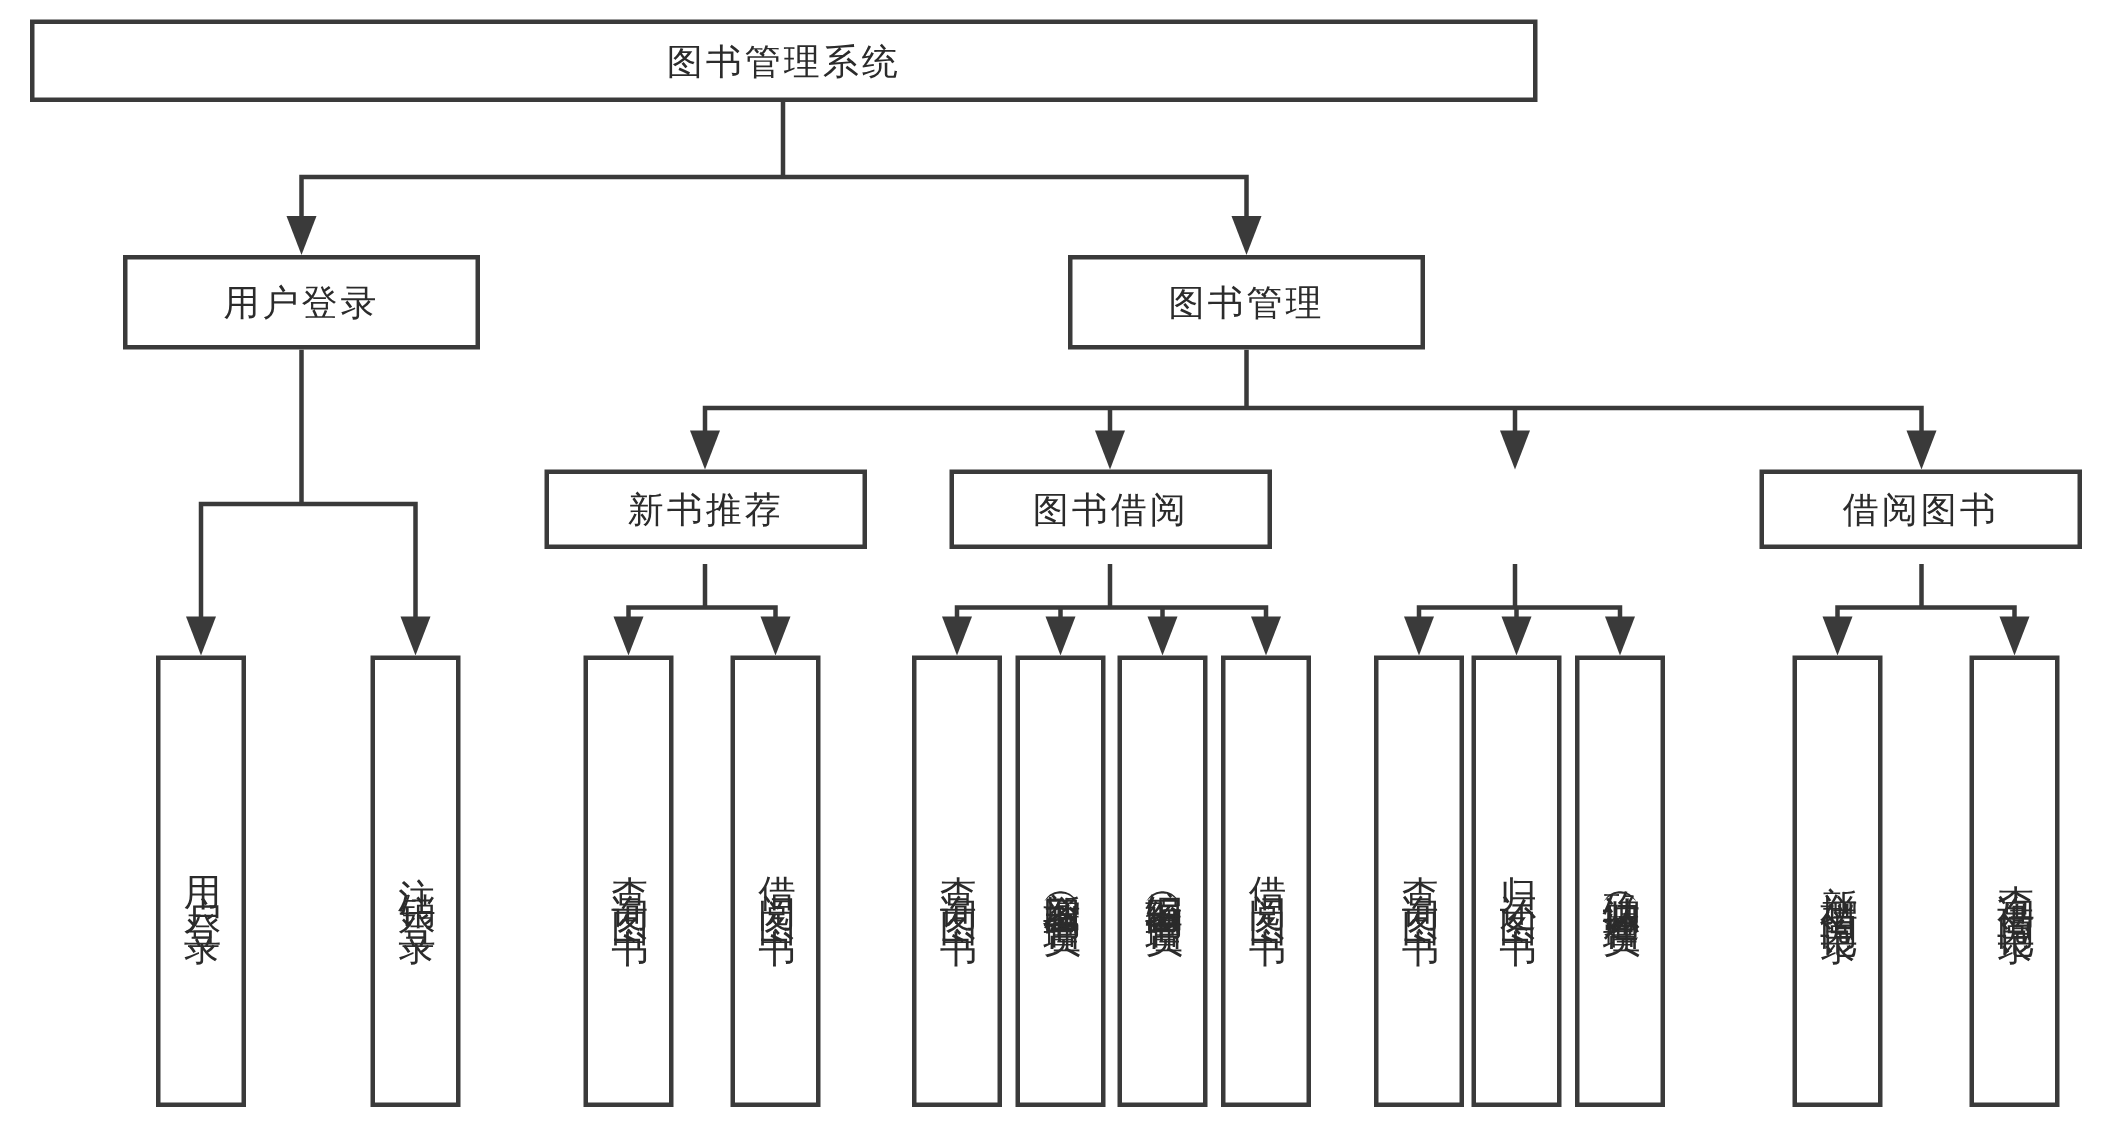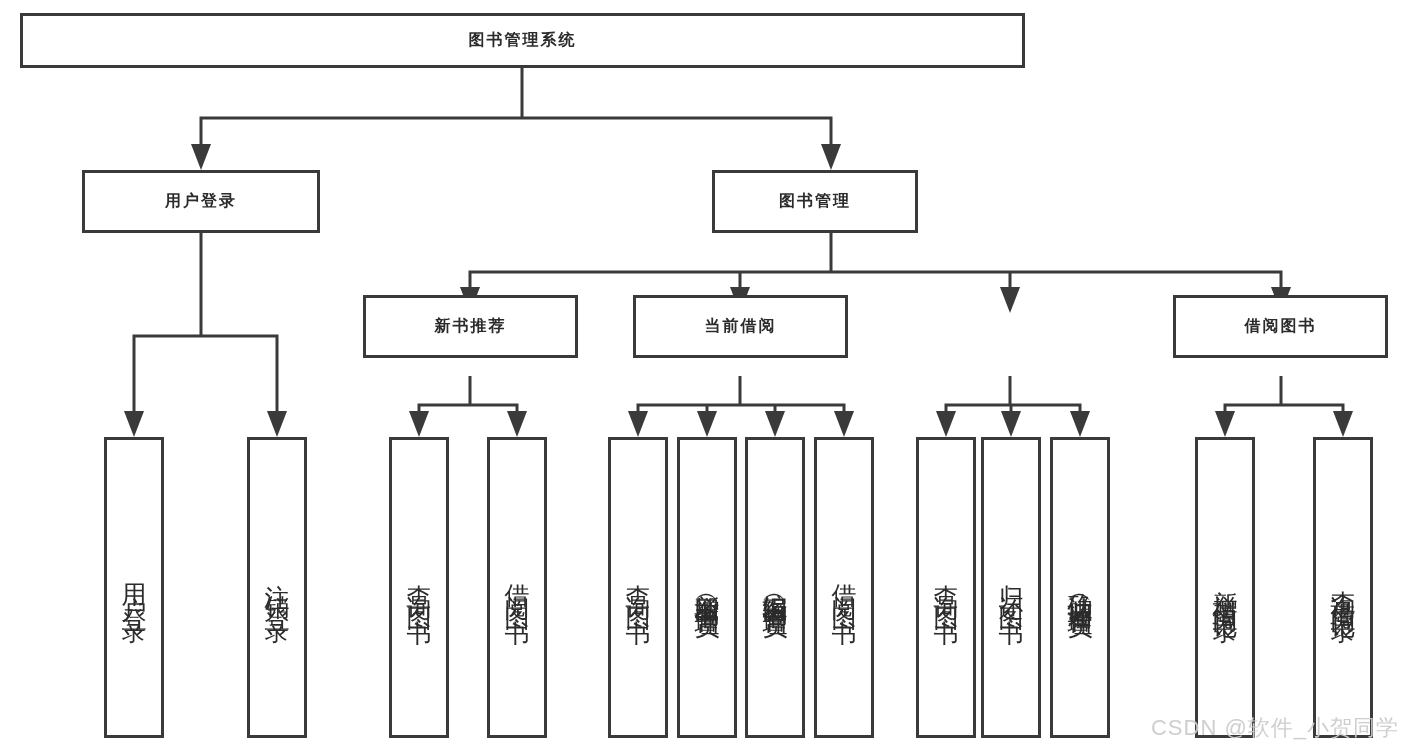--- a/index.html
+++ b/index.html
@@ -20,29 +20,28 @@
     position: absolute;
     box-sizing: border-box;
     border: 3px solid #3a3a3a;
     background: #ffffff;
     display: flex;
     align-items: center;
     justify-content: center;
     color: #2b2b2b;
   }
   .hnode span {
-    font-size: 16px;
+    font-size: 24px;
     letter-spacing: 2px;
     white-space: nowrap;
-    font-weight: bold;
   }
   .root-box  { left: 20px;  top: 13px;  width: 1005px; height: 55px; }
   .l2-user   { left: 82px;  top: 170px; width: 238px;  height: 63px; }
-  .l2-book   { left: 712px; top: 170px; width: 206px;  height: 63px; }
-  .l3 { top: 295px; width: 215px; height: 63px; }
+  .l2-book   { left: 712px; top: 170px; width: 238px;  height: 63px; }
+  .l3 { top: 313px; width: 215px; height: 53px; }
   .l3-newrec { left: 363px; }
   .l3-borrow { left: 633px; }
   .l3-current{ left: 902px; }
   .l3-record { left: 1173px; }
   .leaf {
     top: 437px;
     width: 60px;
     height: 301px;
   }
   .leaf span {
@@ -133,21 +132,21 @@
     <span>用户登录</span>
   </div>
   <div class="node hnode l2-book">
     <span>图书管理</span>
   </div>
 
   <div class="node hnode l3 l3-newrec">
     <span>新书推荐</span>
   </div>
   <div class="node hnode l3 l3-borrow">
-    <span>当前借阅</span>
+    <span>图书借阅</span>
   </div>
   <div class="node hnode l3 l3-record">
     <span>借阅图书</span>
   </div>
 
   <div class="node leaf g1a">
     <span>用户登录</span>
   </div>
   <div class="node leaf g1b">
     <span>注销登录</span>
@@ -183,14 +182,13 @@
     <span class="sp4">确认归还（管理员）</span>
   </div>
 
   <div class="node leaf g5a">
     <span class="sp6">新增借阅记录</span>
   </div>
   <div class="node leaf g5b">
     <span class="sp6">查询借阅记录</span>
   </div>
 
-  <div class="watermark">CSDN @软件_小贺同学</div>
 </div>
 
 </body></html>

